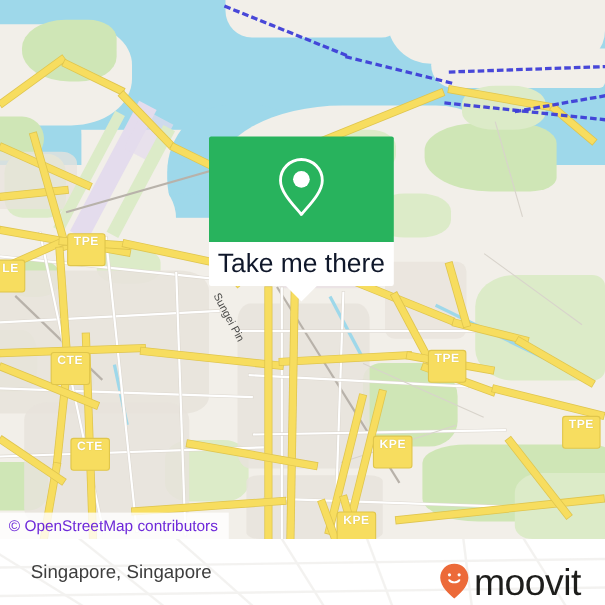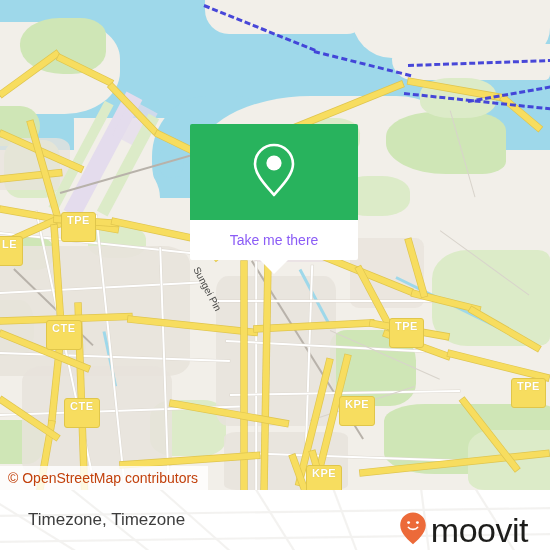--- a/index.html
+++ b/index.html
@@ -26,30 +26,30 @@
 
   .shield{position:absolute;background:#f7dd5f;border:1.5px solid #e0c64b;border-radius:3px;
           color:#fff;font-size:11px;font-weight:bold;letter-spacing:.5px;
           padding:1px 5px 14px 5px;line-height:13px;
           text-shadow:0 0 1px rgba(120,100,20,.35);font-family:"Liberation Sans",sans-serif;}
   .stlabel{position:absolute;color:#4a4a48;font-size:10px;font-family:"Liberation Sans",sans-serif;
            transform-origin:0 50%;white-space:nowrap;}
 
   
   #osm-attrib{position:absolute;left:0;top:466px;height:24px;line-height:24px;
-      background:rgba(255,255,255,.80);color:#c2410c;font-size:14px;padding:0 10px 0 8px;
+      background:rgba(255,255,255,.80);color:#6d28d9;font-size:14px;padding:0 10px 0 8px;
       white-space:nowrap;font-family:"Liberation Sans",sans-serif;}
 
   
   #popup{position:absolute;left:190px;top:124px;width:168px;}
   #popup-head{height:96px;background:#28b35d;border-radius:2px 2px 0 0;
       display:flex;align-items:center;justify-content:center;}
   #popup-body{height:40px;background:#fff;border-radius:0 0 2px 2px;
       display:flex;align-items:center;justify-content:center;}
-  #popup-label{font-size:14px;color:#8b5cf6;font-family:"Liberation Sans",sans-serif;}
+  #popup-label{font-size:24px;color:#0f172a;font-family:"Liberation Sans",sans-serif;}
   #popup-tail{position:absolute;left:70px;top:136px;width:0;height:0;
       border-left:14px solid transparent;border-right:14px solid transparent;
       border-top:14px solid #fff;}
 
   
   #bottom{position:absolute;left:0;top:490px;width:550px;height:60px;background:#ffffff;overflow:hidden;}
   #bottom-watermark{position:absolute;left:0;top:0;width:550px;height:60px;opacity:.30;}
   #bottom-inner{position:absolute;left:0;top:0;width:550px;height:60px;
       display:flex;align-items:center;justify-content:space-between;padding:0 22px 0 28px;
       box-sizing:border-box;}
@@ -241,21 +241,21 @@
         <path d="M150 -10 L240 70"></path>
         <path d="M250 -10 L300 70"></path>
         <path d="M330 -10 L360 70"></path>
         <path d="M420 -10 L430 70"></path>
         <path d="M470 -10 L520 70"></path>
         <path d="M-10 26 L560 18"></path>
         <path d="M-10 52 L560 44"></path>
       </g>
     </svg>
     <div id="bottom-inner">
-      <div id="place-title">Timezone, Timezone</div>
+      <div id="place-title">Singapore, Singapore</div>
       <div id="brand">
         <span>
           <svg width="28" height="34" viewBox="0 0 28 34" aria-hidden="true">
             <path d="M14 1.5 C6.8 1.5 1.2 7.1 1.2 14.3 C1.2 22.6 10.2 30 14 33.2 C17.8 30 26.8 22.6 26.8 14.3 C26.8 7.1 21.2 1.5 14 1.5 Z" fill="#ec6a39"></path>
             <circle cx="9.6" cy="11.6" r="1.45" fill="#ffffff"></circle>
             <circle cx="18.4" cy="11.6" r="1.45" fill="#ffffff"></circle>
             <path d="M9.4 16.4 C11.2 19.1 16.8 19.1 18.6 16.4" stroke="#ffffff" stroke-width="1.7" fill="none" stroke-linecap="round"></path>
           </svg>
         </span>
         <span id="brand-word">moovit</span>

